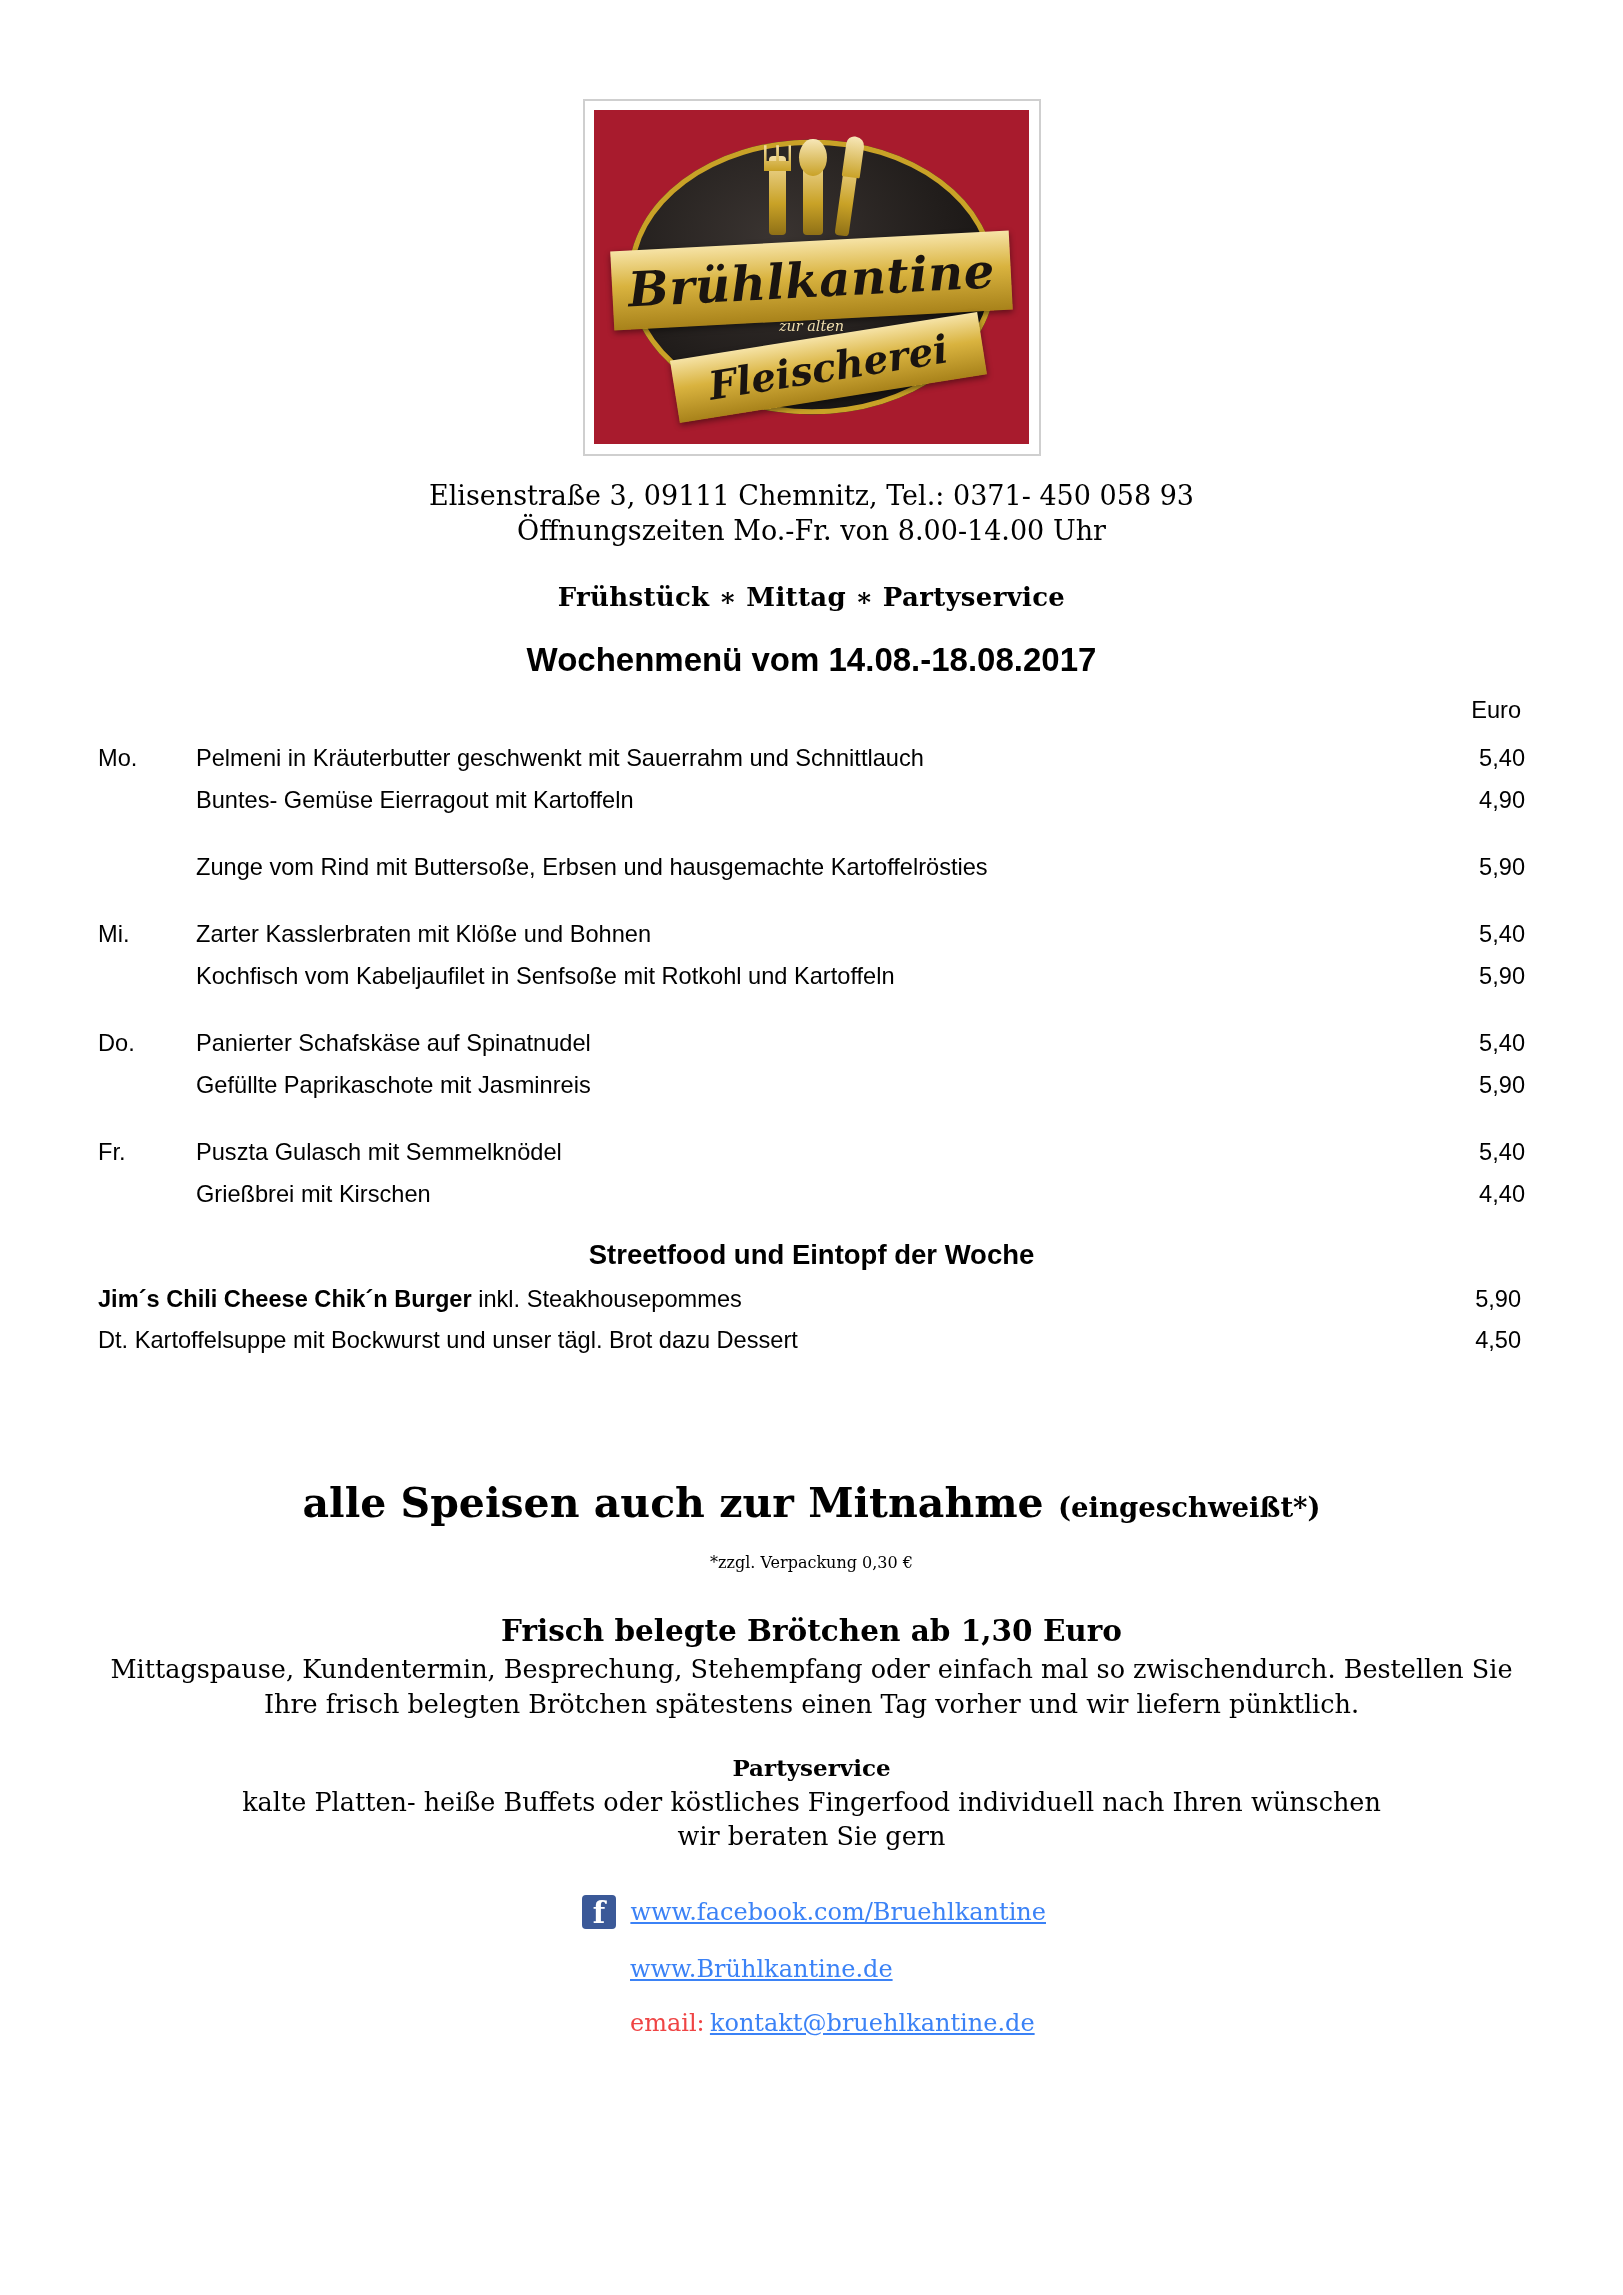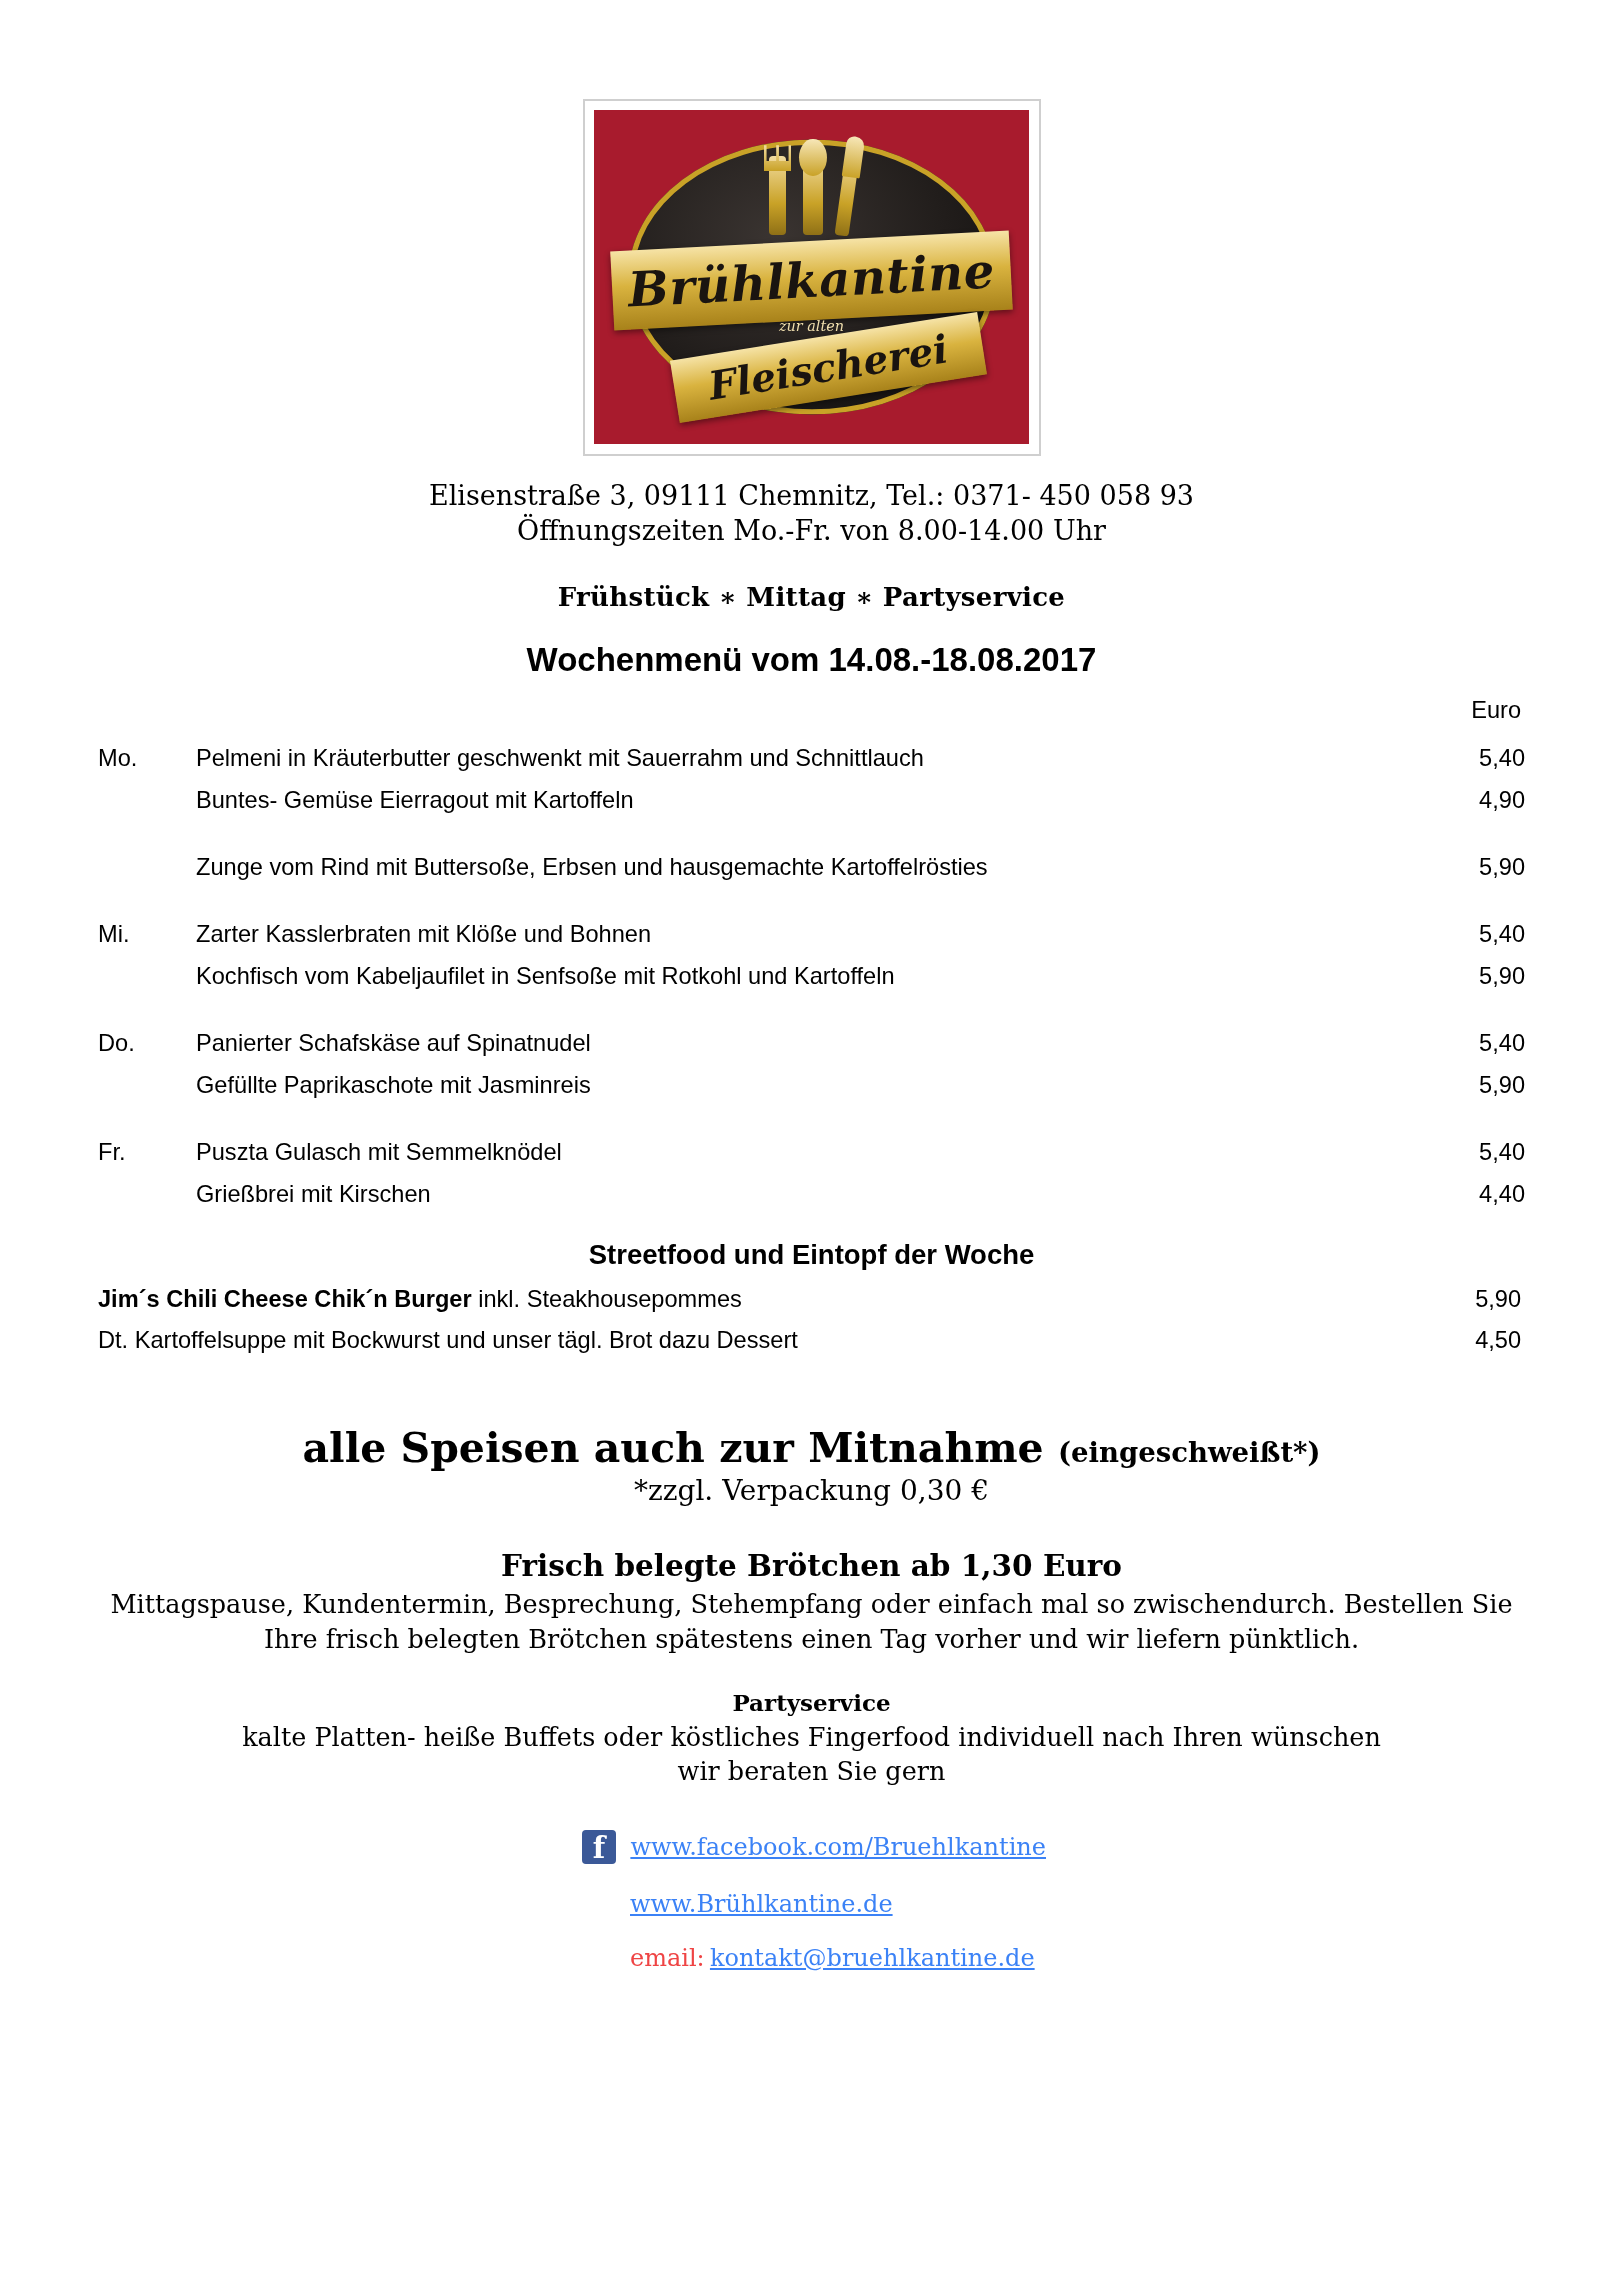--- a/index.html
+++ b/index.html
@@ -207,30 +207,30 @@
   table.street td { vertical-align: top; padding: 0; line-height: 1.55; height: 41px; }
   table.street td.price { width: 85px; text-align: right; padding-right: 3.9px; }
   .b { font-weight: bold; }
 
   
   .mitnahme {
     text-align: center;
     font-family: "DejaVu Serif", serif;
     font-weight: bold;
     font-size: 41px;
-    margin-top: 61px;
+    margin-top: 116px;
   }
   .mitnahme .small {
     font-size: 27.5px;
   }
   .zzgl {
     text-align: center;
     font-family: "DejaVu Serif", serif;
-    font-size: 28px;
-    margin-top: 2px;
+    font-size: 16px;
+    margin-top: 26px;
   }
   .broetchen-title {
     text-align: center;
     font-family: "DejaVu Serif", serif;
     font-weight: bold;
     font-size: 29.5px;
     margin-top: 41px;
   }
   .broetchen-text {
     text-align: center;

